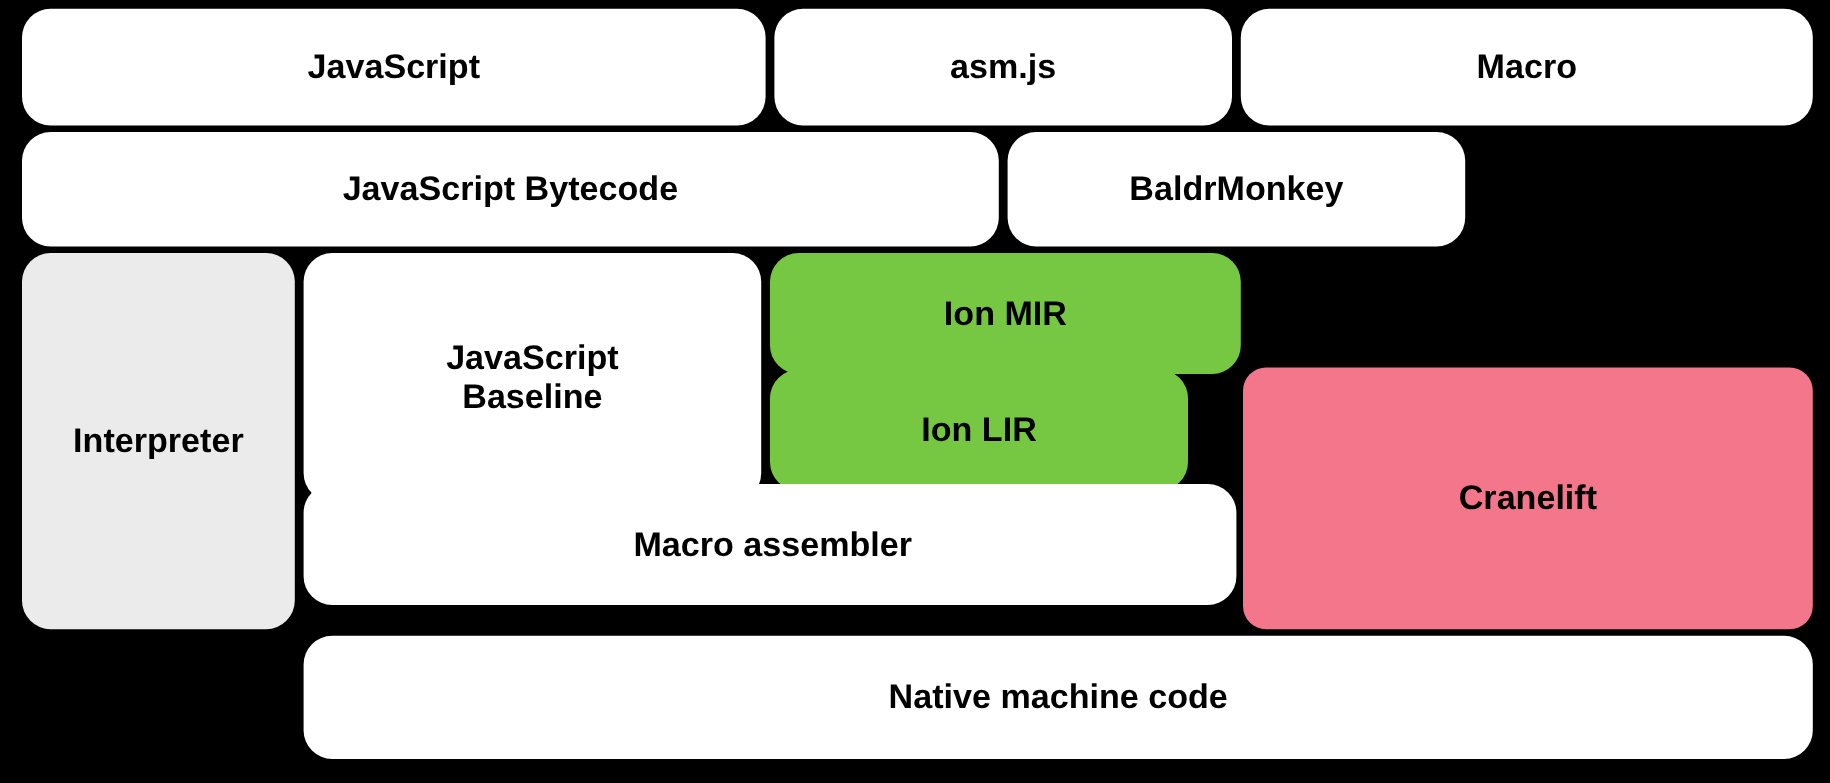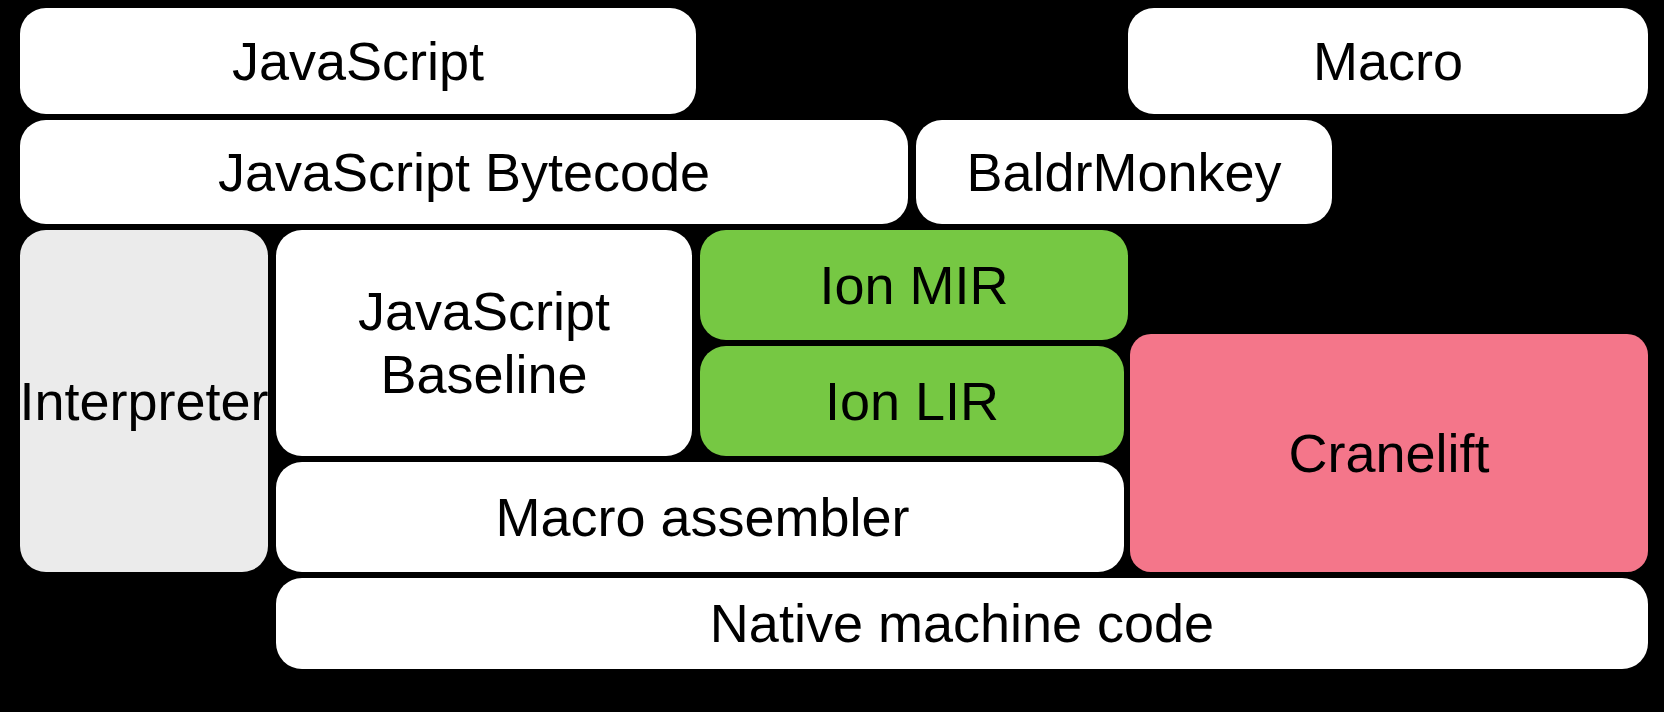--- a/index.html
+++ b/index.html
@@ -19,42 +19,43 @@
   }
   .node {
     position: absolute;
     box-sizing: border-box;
     border-radius: 26px;
     display: flex;
     align-items: center;
     justify-content: center;
     text-align: center;
     color: #000000;
-    font-size: 54px;
+    font-size: 31px;
     line-height: 1.16;
     font-family: "Liberation Sans", sans-serif;
-    font-weight: 400;
+    font-weight: 700;
     letter-spacing: 0px;
     padding: 2px 10px;
     white-space: pre-line;
   }
   .fill-white  { background: #ffffff; }
   .fill-gray   { background: #ebebeb; }
   .fill-green  { background: #76c843; }
   .fill-pink   { background: #f4768a; border-radius: 21px; }
 </style>
 </head>
 <body>
 
 <div id="stage" style="background: rgb(0, 0, 0);">
     <div class="node fill-white" style="left: 20px; top: 8px; width: 676px; height: 106px;"><span>JavaScript</span></div>
+    <div class="node fill-white" style="left: 704px; top: 8px; width: 416px; height: 106px;"><span>asm.js</span></div>
     <div class="node fill-white" style="left: 1128px; top: 8px; width: 520px; height: 106px;"><span>Macro</span></div>
     <div class="node fill-white" style="left: 20px; top: 120px; width: 888px; height: 104px;"><span>JavaScript Bytecode</span></div>
     <div class="node fill-white" style="left: 916px; top: 120px; width: 416px; height: 104px;"><span>BaldrMonkey</span></div>
     <div class="node fill-gray" style="left: 20px; top: 230px; width: 248px; height: 342px;"><span>Interpreter</span></div>
     <div class="node fill-white" style="left: 276px; top: 230px; width: 416px; height: 226px;"><span>JavaScript
 Baseline</span></div>
     <div class="node fill-green" style="left: 700px; top: 230px; width: 428px; height: 110px;"><span>Ion MIR</span></div>
-    <div class="node fill-green" style="left: 700px; top: 346px; width: 424px; height: 110px;"><span>Ion LIR</span></div>
+    <div class="node fill-green" style="left: 700px; top: 336px; width: 380px; height: 110px;"><span>Ion LIR</span></div>
     <div class="node fill-pink" style="left: 1130px; top: 334px; width: 518px; height: 238px;"><span>Cranelift</span></div>
-    <div class="node fill-white" style="left: 276px; top: 462px; width: 848px; height: 110px; padding-left: 15px;"><span>Macro assembler</span></div>
-    <div class="node fill-white" style="left: 276px; top: 578px; width: 1372px; height: 91px;"><span>Native machine code</span></div>
+    <div class="node fill-white" style="left: 276px; top: 440px; width: 848px; height: 110px; padding-left: 15px;"><span>Macro assembler</span></div>
+    <div class="node fill-white" style="left: 276px; top: 578px; width: 1372px; height: 112px;"><span>Native machine code</span></div>
   </div>
 
 </body></html>

